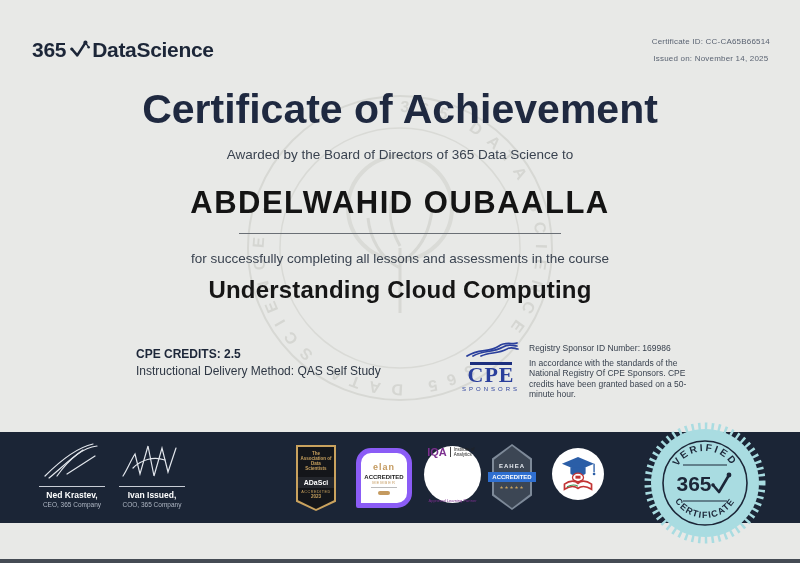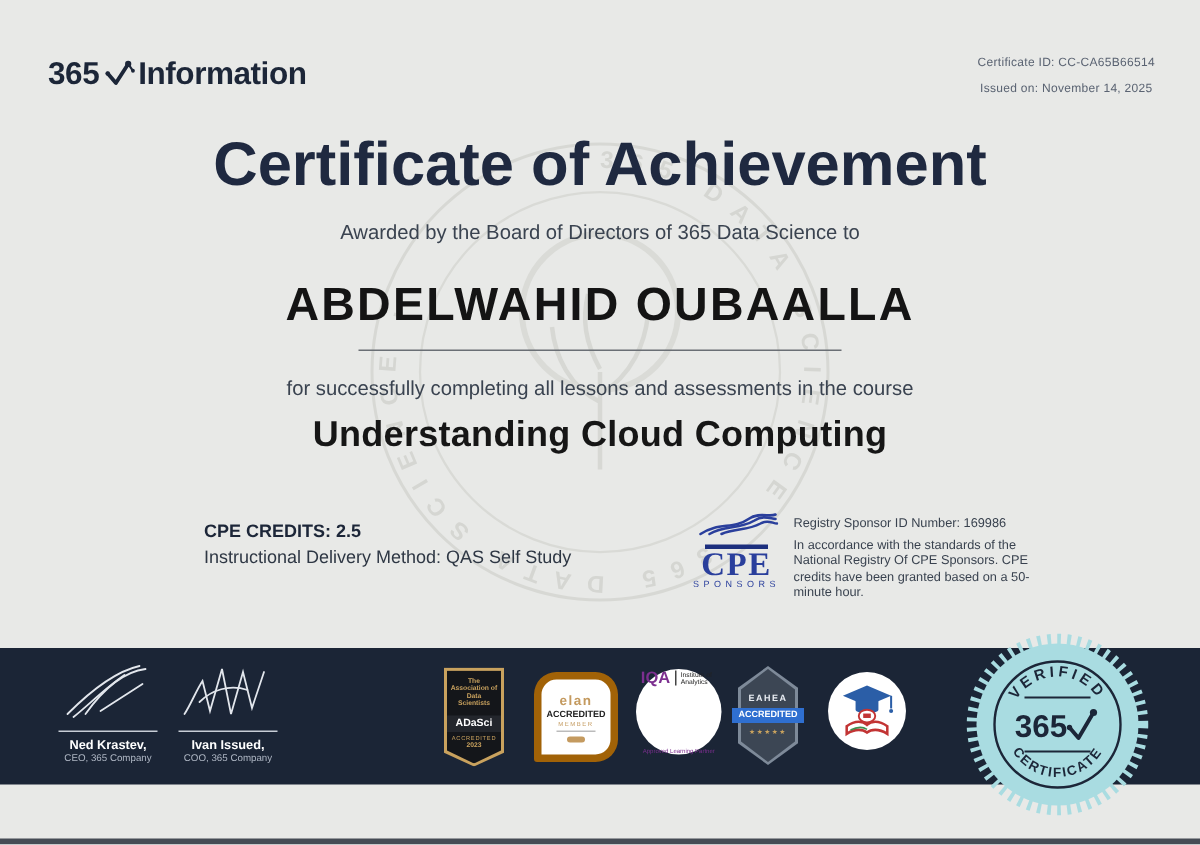--- a/index.html
+++ b/index.html
@@ -53,21 +53,21 @@
   .badge-adasci .inner{position:absolute;left:2px;top:2px;right:2px;bottom:2px;background:#14161a;
     clip-path:polygon(0 0,100% 0,100% 86%,50% 100%,0 86%);
     display:flex;flex-direction:column;align-items:center;padding-top:4px;box-sizing:border-box;}
   .badge-adasci .org{font-size:4.5px;font-weight:700;color:#c9a25e;text-align:center;
     width:32px;line-height:5px;}
   .badge-adasci .nm{font-size:7px;font-weight:700;color:#fff;margin-top:6px;background:#23262c;
     width:100%;text-align:center;padding:2px 0;}
   .badge-adasci .acc{font-size:3.8px;color:#c9a25e;margin-top:2px;letter-spacing:0.5px;}
   .badge-adasci .yr{font-size:4.5px;color:#c9a25e;font-weight:700;}
   .badge-elan{left:356px;top:16px;width:46px;height:50px;background:#fff;
-    border:5px solid #a16207;border-radius:15px 15px 15px 2px;
+    border:5px solid #8b5cf6;border-radius:15px 15px 15px 2px;
     display:flex;flex-direction:column;align-items:center;justify-content:center;}
   .badge-elan .brand{font-size:9px;font-weight:700;color:#c49a5f;letter-spacing:1px;}
   .badge-elan .l1{font-size:6px;font-weight:700;color:#222;margin-top:2px;}
   .badge-elan .l2{font-size:4px;color:#c49a5f;letter-spacing:1px;}
   .badge-elan .fineline{width:26px;height:1px;background:#bbb;margin-top:2px;}
   .badge-elan .pill{width:12px;height:4px;background:#c49a5f;border-radius:2px;margin-top:3px;}
   .badge-iqa{left:424px;top:14px;width:57px;height:57px;background:#fff;border-radius:50%;
     display:flex;flex-direction:column;align-items:center;justify-content:space-between;}
   .badge-iqa .row{display:flex;align-items:center;gap:3px;}
   .badge-iqa .abbr{font-size:11px;font-weight:800;color:#7c2f8f;}
@@ -114,21 +114,21 @@
 
   <div class="logo">
     <span>365</span>
     <svg class="check-icon" width="22" height="20" viewBox="0 0 24 22">
       <path d="M3,11 L9,18 L18,4" stroke="#1c2638" stroke-width="2.8" fill="none" stroke-linecap="round" stroke-linejoin="round"></path>
       <line x1="18" y1="4" x2="21.5" y2="9" stroke="#1c2638" stroke-width="1.6"></line>
       <circle cx="3" cy="11" r="1.7" fill="#1c2638"></circle>
       <circle cx="18" cy="4" r="2.3" fill="#1c2638"></circle>
       <circle cx="21.5" cy="9" r="1.4" fill="#1c2638"></circle>
     </svg>
-    <span>Information</span>
+    <span>DataScience</span>
   </div>
   <div class="meta">
     <div>Certificate ID: CC-CA65B66514</div>
     <div>Issued on: November 14, 2025</div>
   </div>
 
   <div class="title">Certificate of Achievement</div>
   <div class="subtitle">Awarded by the Board of Directors of 365 Data Science to</div>
   <div class="recipient">ABDELWAHID OUBAALLA</div>
   <div class="divider"></div>

